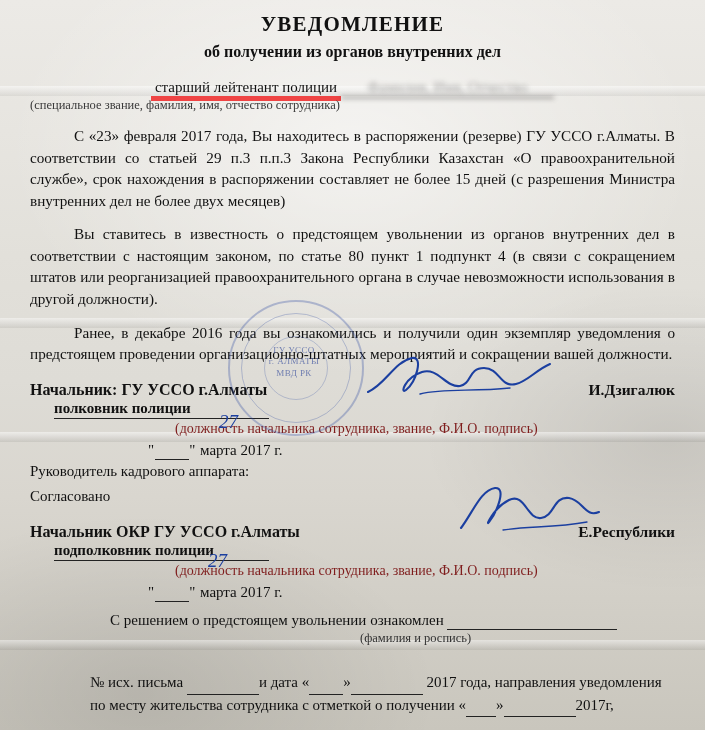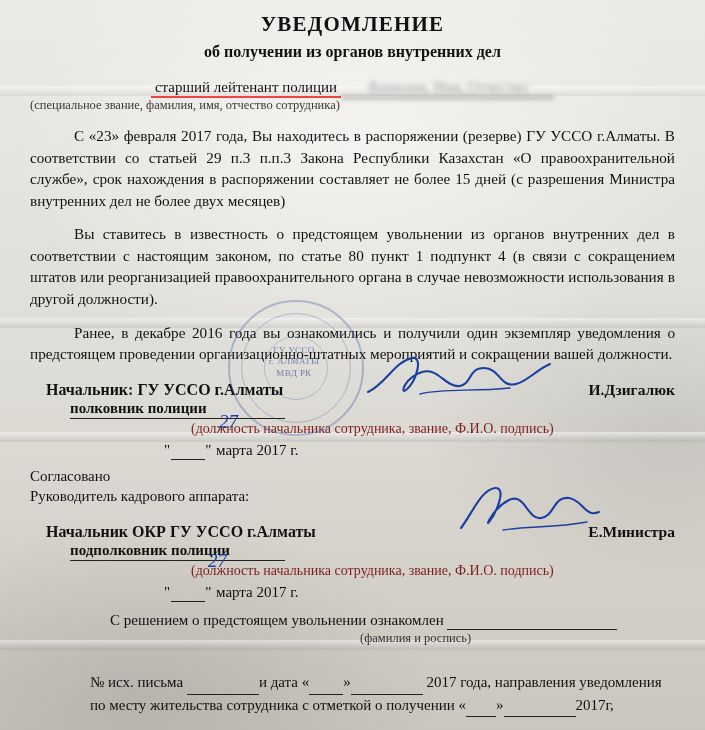--- a/index.html
+++ b/index.html
@@ -65,21 +65,21 @@
     font-weight: bold;
     margin-top: 6px;
   }
 
   .rank-line {
     text-align: center;
     margin-top: 18px;
     font-size: 15px;
   }
   .rank-line .rank {
-    border-bottom: 2px solid #ef4444;
+    border-bottom: 5px solid #ef4444;
     padding: 0 4px 1px 4px;
   }
   .rank-line .blurred {
     display: inline-block;
     border-bottom: 1px solid #222;
     min-width: 205px;
     color: rgba(60,60,60,0.45);
     filter: blur(2.6px);
     padding: 0 4px 1px 4px;
   }
@@ -92,21 +92,21 @@
 
   p.body {
     text-align: justify;
     text-justify: inter-word;
     font-size: 15.2px;
     line-height: 1.42;
     margin: 12px 0 0 0;
     text-indent: 44px;
   }
 
-  .sign-block { margin-top: 16px; position: relative; margin-left: 16px; }
+  .sign-block { margin-top: 16px; position: relative; }
   .sign-row {
     font-size: 16px;
     font-weight: bold;
     display: flex;
     align-items: baseline;
   }
   .sign-row .label { white-space: nowrap; }
   .sign-row .name { margin-left: auto; font-weight: bold; font-size: 15.5px; }
   .sign-row2 {
     font-size: 15px;
@@ -247,27 +247,27 @@
         <span class="name">И.Дзигалюк</span>
       </div>
       <div class="sign-row2">полковник полиции</div>
       <div class="sign-caption">(должность  начальника сотрудника, звание, Ф.И.О. подпись)</div>
       <div class="date-line">
         <span class="q">"</span><span class="daybox">&nbsp;</span><span class="q">"</span>
         <span>марта 2017 г.</span>
       </div>
     </div>
 
+    <div class="plain" style="margin-top:3px;">Руководитель кадрового аппарата:</div>
     <div class="plain">Согласовано</div>
-    <div class="plain" style="margin-top:3px;">Руководитель кадрового аппарата:</div>
 
     <div class="sign-block" style="margin-top:18px;">
       <div class="sign-row">
         <span class="label">Начальник ОКР ГУ УССО г.Алматы</span>
-        <span class="name">Е.Министра</span>
+        <span class="name">Е.Республики</span>
       </div>
       <div class="sign-row2">подполковник полиции</div>
       <div class="sign-caption">(должность  начальника сотрудника, звание, Ф.И.О. подпись)</div>
       <div class="date-line">
         <span class="q">"</span><span class="daybox">&nbsp;</span><span class="q">"</span>
         <span>марта 2017 г.</span>
       </div>
     </div>
 
     <div class="ack">

